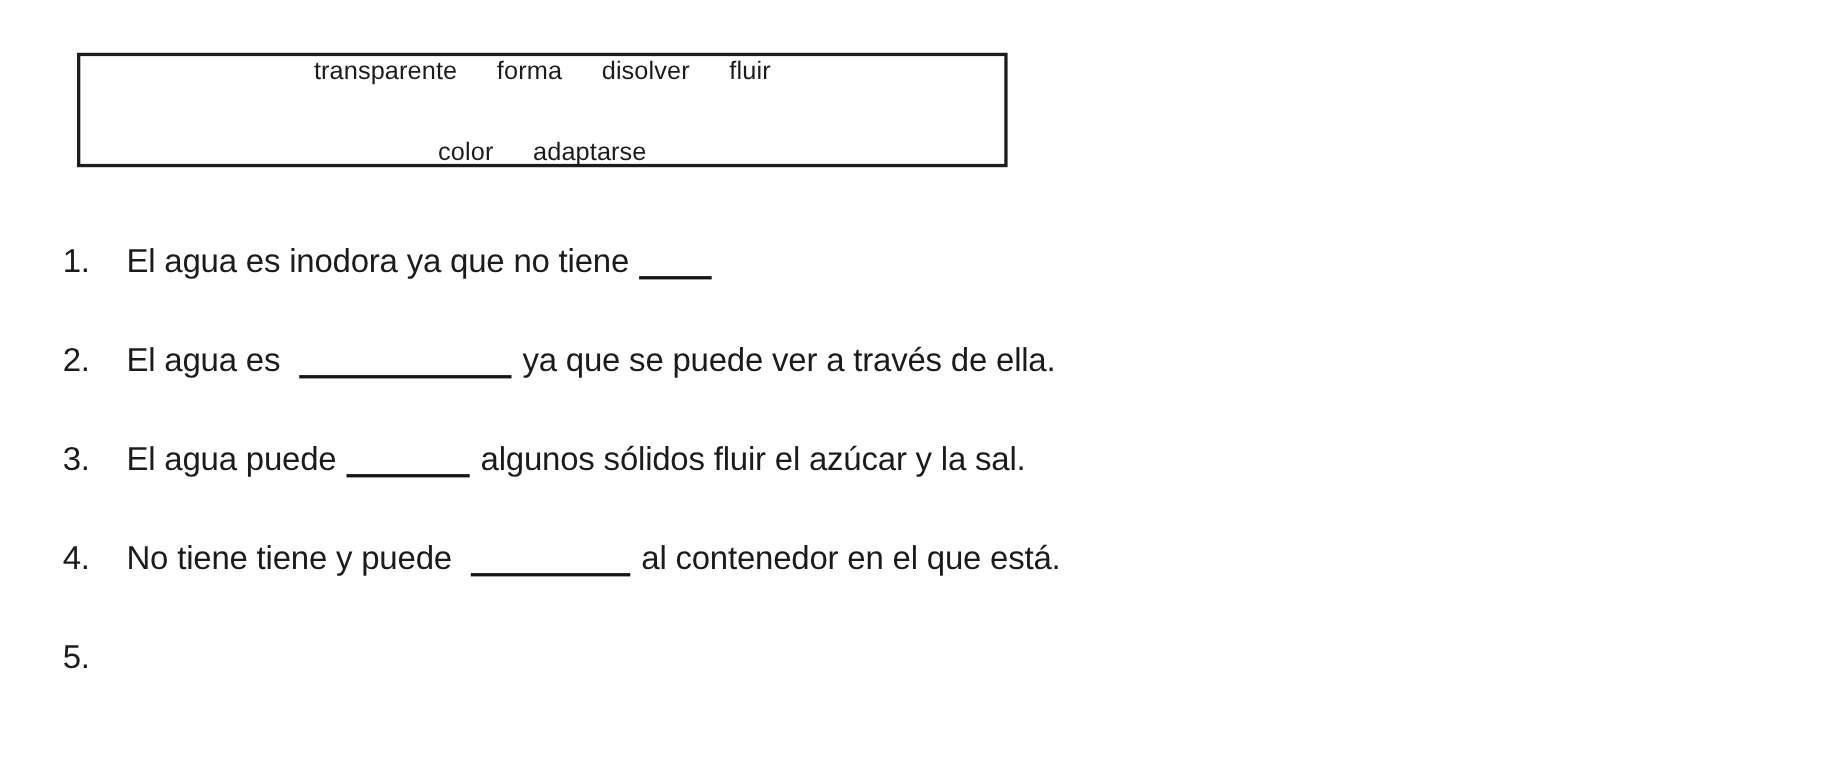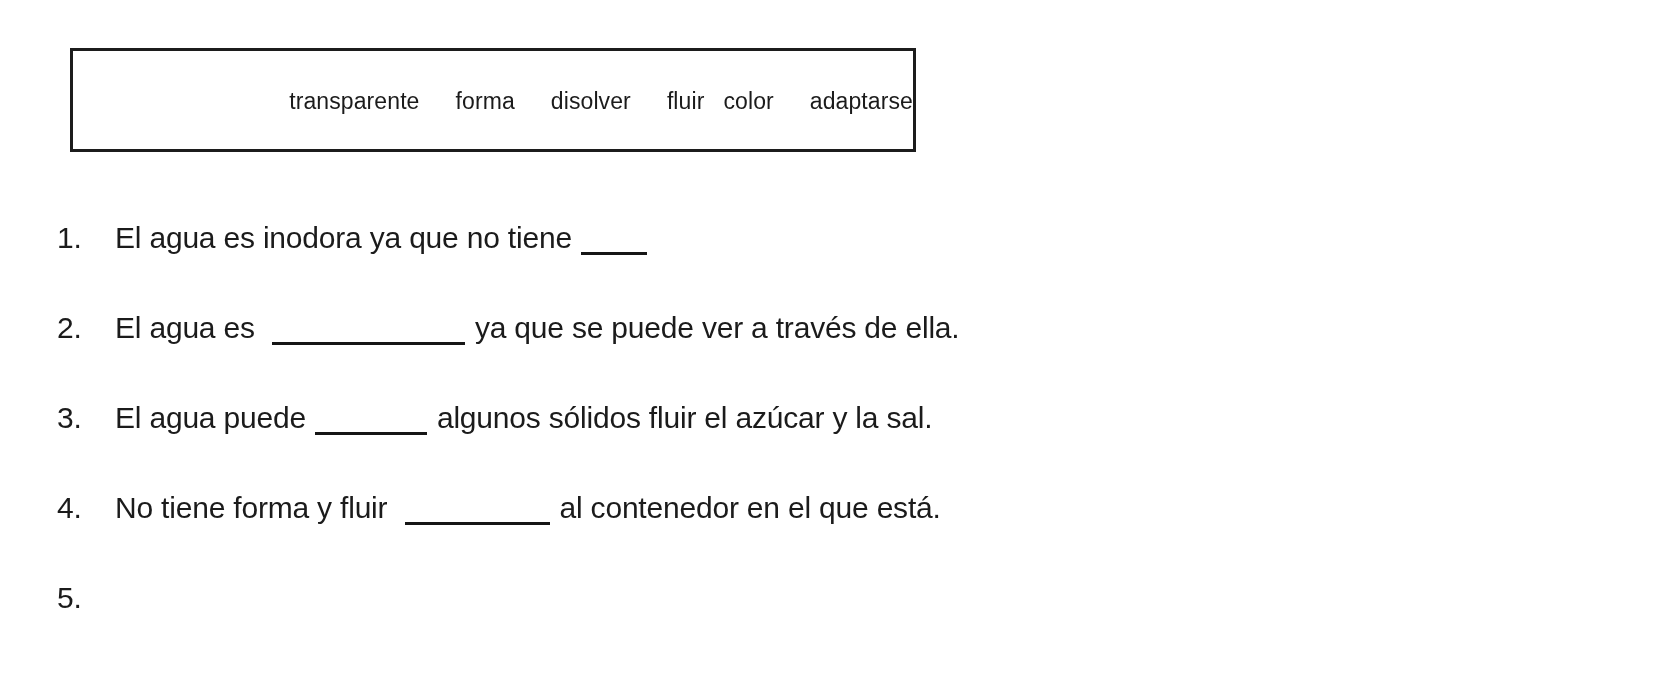--- a/index.html
+++ b/index.html
@@ -24,22 +24,22 @@
   
   .word-bank {
     position: absolute;
     left: 70px;
     top: 48px;
     width: 846px;
     height: 104px;
     border: 3px solid #1c1c1c;
     box-sizing: border-box;
     display: flex;
-    flex-direction: row;
-    justify-content: flex-end;
+    flex-direction: column;
+    justify-content: space-between;
     align-items: center;
     gap: 19px;
     padding-top: 2px;
   }
   .wb-row {
     display: flex;
     justify-content: center;
     align-items: baseline;
     gap: 36px;
     font-size: 23px;
@@ -113,21 +113,21 @@
       <span class="sentence"><span>El agua es </span><span class="blank" style="width:193px"></span><span>ya que se puede ver a través de ella.</span></span>
     </div>
 
     <div class="exercise-row">
       <span class="exercise-num">3.</span>
       <span class="sentence"><span>El agua puede</span><span class="blank" style="width:112px"></span><span>algunos sólidos fluir el azúcar y la sal.</span></span>
     </div>
 
     <div class="exercise-row">
       <span class="exercise-num">4.</span>
-      <span class="sentence"><span>No tiene forma y fluir </span><span class="blank" style="width:145px"></span><span>al contenedor en el que está.</span></span>
+      <span class="sentence"><span>No tiene tiene y puede </span><span class="blank" style="width:145px"></span><span>al contenedor en el que está.</span></span>
     </div>
 
     <div class="exercise-row">
       <span class="exercise-num">5.</span>
     </div>
 
   </div>
 </div>
 
 </body></html>

